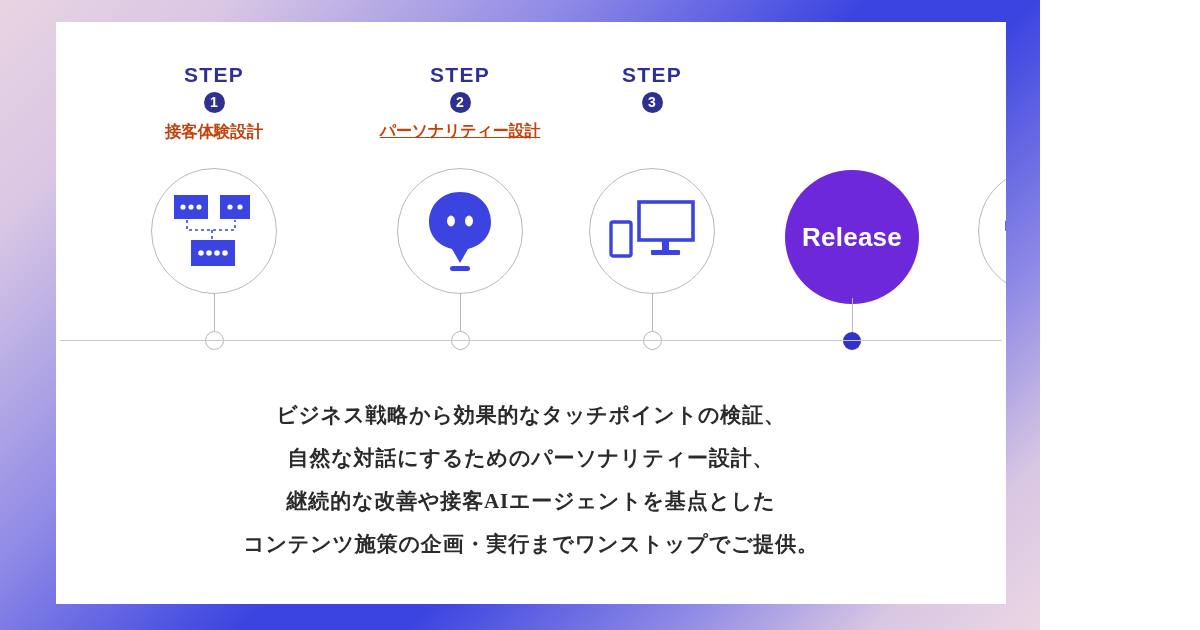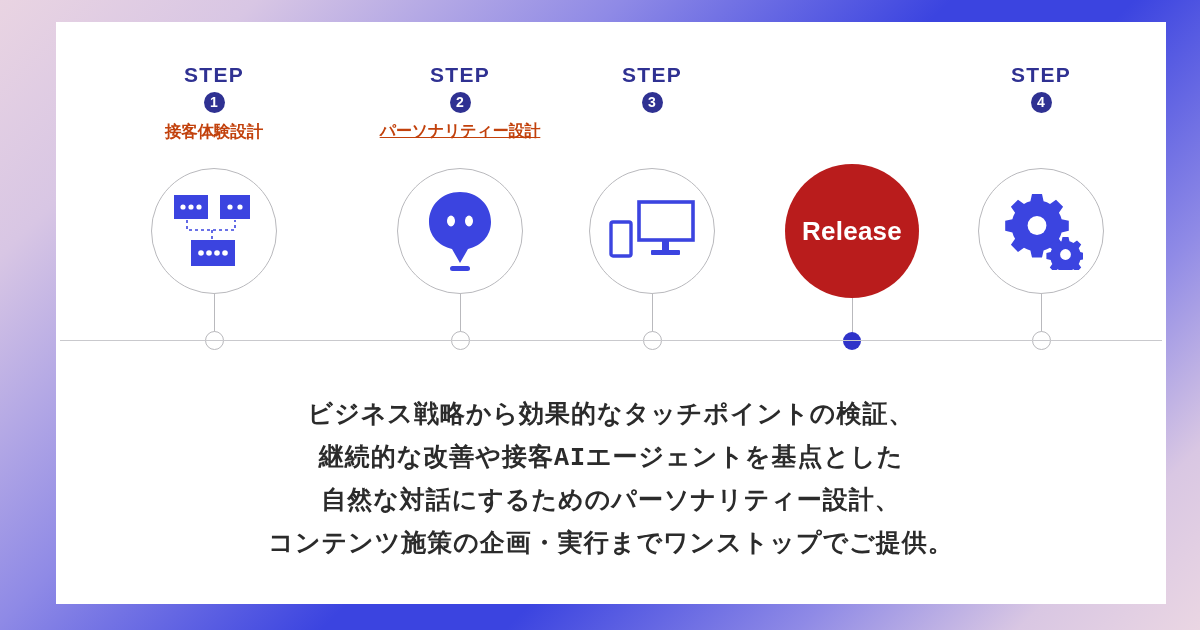--- a/index.html
+++ b/index.html
@@ -10,21 +10,21 @@
     width: 1200px;
     height: 630px;
     overflow: hidden;
     font-family: "Liberation Sans", "DejaVu Sans", sans-serif;
     background: #ffffff;
   }
 
   
   #poster {
     position: relative;
-    width: 1200px;
+    width: 1040px;
     height: 630px;
     box-sizing: border-box;
     background: linear-gradient(135deg,
                 #e9d4e2 0%,
                 #d8c6e4 14%,
                 #8f8ae6 34%,
                 #3b44e0 52%,
                 #3b44e0 62%,
                 #8f8ae6 78%,
                 #d9c7e3 90%,
@@ -94,23 +94,23 @@
     border-radius: 50%;
     box-sizing: border-box;
     border: 1px solid #b9b9bd;
     background: #ffffff;
     top: 146px;
   }
   .node-circle.release {
     width: 134px;
     height: 134px;
     margin-left: -67px;
-    top: 142px;
+    top: 148px;
     border: none;
-    background: #b91c1c;
+    background: #6d28d9;
   }
   .release-label {
     color: #ffffff;
     font-size: 26px;
     font-weight: bold;
     line-height: 134px;
     text-align: center;
     letter-spacing: 0.01em;
   }
   .node-inner {
@@ -163,27 +163,27 @@
 
   
   #body-copy {
     position: absolute;
     left: 0;
     right: 0;
     top: 372px;
     text-align: center;
   }
   #body-copy .line {
-    font-size: 25px;
+    font-size: 21px;
     font-weight: bold;
     color: #2b2b2b;
     line-height: 43px;
     letter-spacing: 0.04em;
     white-space: nowrap;
-    font-family: Liberation Mono, monospace;
+    font-family: Liberation Serif, serif;
   }
 </style>
 </head>
 <body>
 
 <div id="poster">
   <div id="canvas">
 
     <div id="steps-row">
 
@@ -275,19 +275,19 @@
         </div>
       </div>
       <div class="stem" style="left:985px;"></div>
       <div class="tl-dot" style="left:985px;"></div>
 
       <div id="timeline"></div>
     </div>
 
     <div id="body-copy">
       <div class="line">ビジネス戦略から効果的なタッチポイントの検証、</div>
+      <div class="line">自然な対話にするためのパーソナリティー設計、</div>
       <div class="line">継続的な改善や接客AIエージェントを基点とした</div>
-      <div class="line">自然な対話にするためのパーソナリティー設計、</div>
       <div class="line">コンテンツ施策の企画・実行までワンストップでご提供。</div>
     </div>
 
   </div>
 </div>
 
 </body></html>

